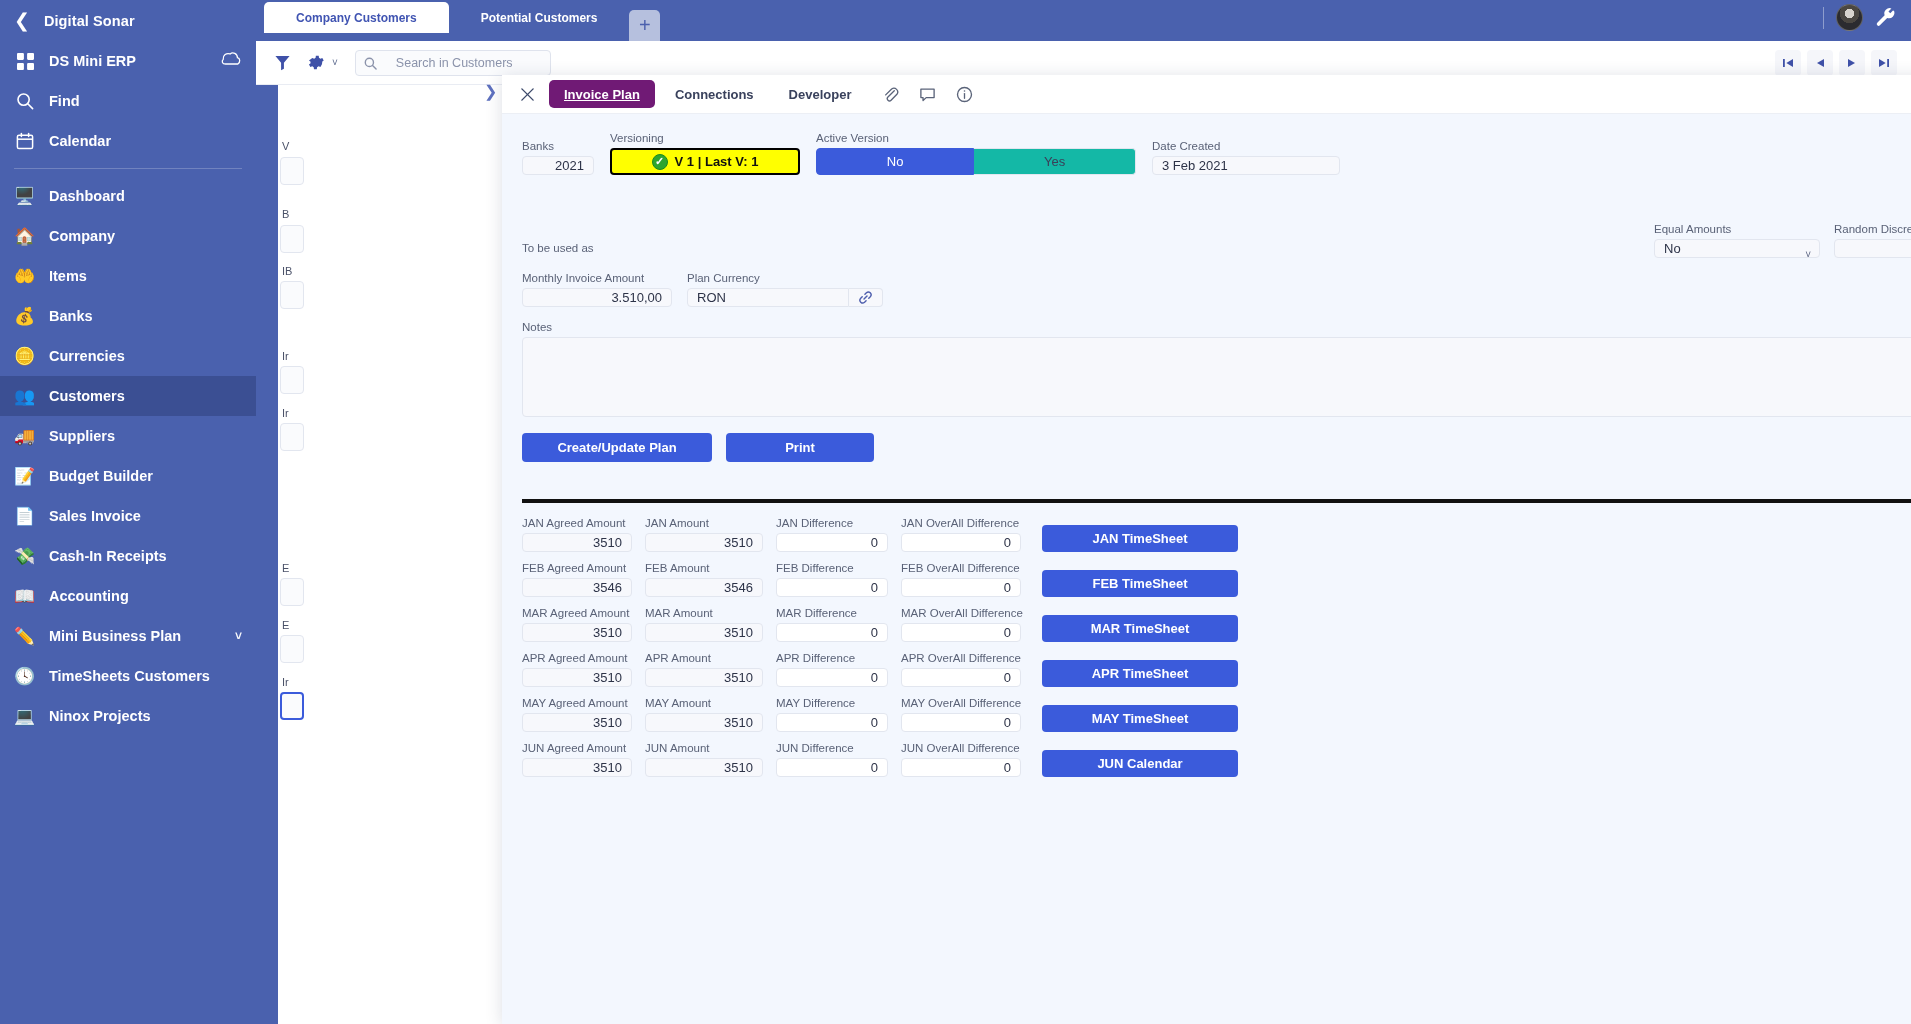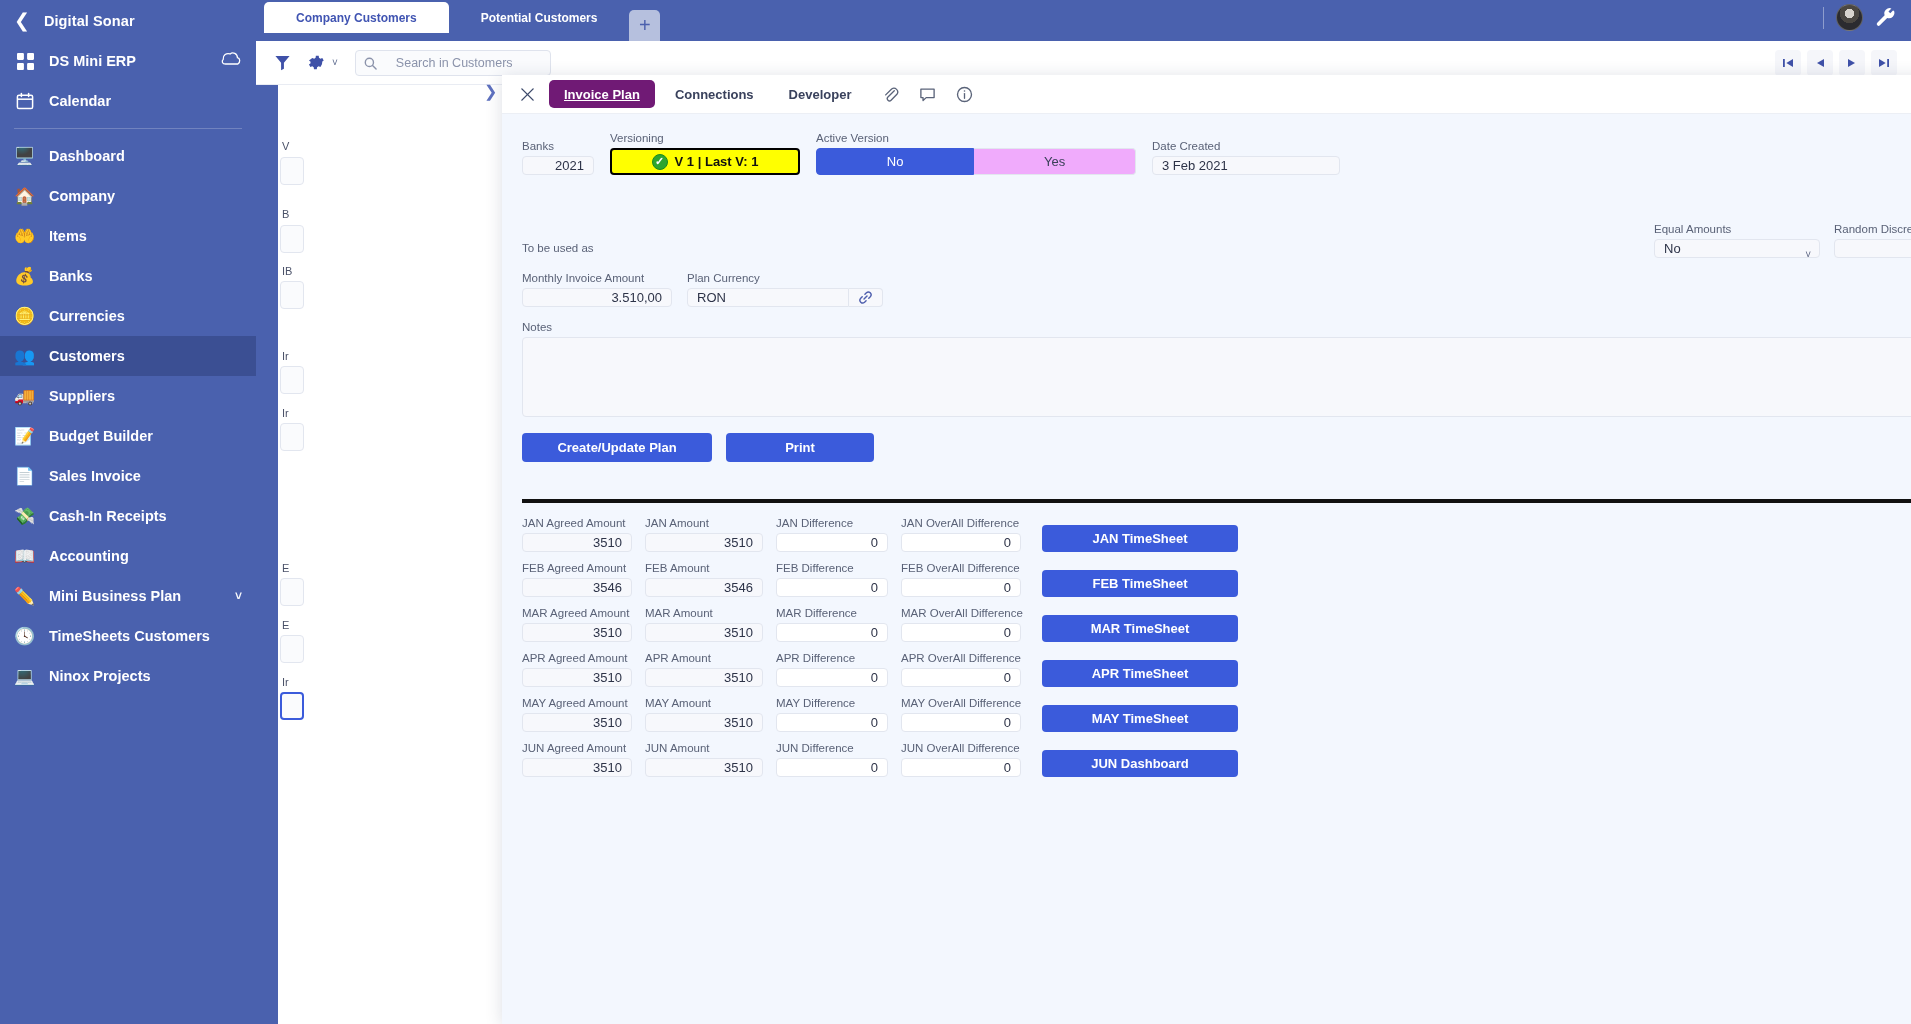--- a/index.html
+++ b/index.html
@@ -210,21 +210,21 @@
   .check-circle {
     width: 16px; height: 16px; border-radius: 50%;
     background: #2fa52f; color: #fff; font-size: 11px;
     display: flex; align-items: center; justify-content: center;
     border: 1px solid #1d8a1d;
   }
   .seg { display: flex; height: 27px; }
   .seg-btn {
     flex: 1 1 auto; display: flex; align-items: center; justify-content: center;
     font-size: 13px; color: #3a4059; border: 1px solid #e2e6ef;
-    background: #f0abfc; cursor: pointer;
+    background: #14b8a6; cursor: pointer;
   }
   .seg-btn.on { background: #3b5bdb; color: #fff; border-color: #3b5bdb; }
   .seg-btn:first-child { border-radius: 4px 0 0 4px; }
   .seg-btn:last-child { border-radius: 0 4px 4px 0; border-left: none; }
 
   .selwrap { position: relative; margin-top: 34px; }
 
   .notes-area {
     height: 80px; border: 1px solid #e2e6ef; border-radius: 4px; background: #f7f8fc;
   }
@@ -269,20 +269,29 @@
         </svg>
     </span>
     <span class="sb-label">DS Mini ERP</span>
     <span class="sb-cloud">
       <svg width="22" height="17" viewBox="0 0 24 18" fill="none" stroke="#fff" stroke-width="1.4">
           <path d="M6 15 C2.5 15 1.5 12 3.5 10 C3 5.5 7 2.5 11 4 C14 1.5 19 3.5 19 8 C22 8.5 22.5 13 19.5 15 Z"></path>
         </svg>
     </span>
   </div>
 
+  <div class="sb-item">
+    <span class="sb-ico">
+      <svg width="18" height="18" viewBox="0 0 18 18" fill="none" stroke="#fff" stroke-width="1.6">
+          <circle cx="7.6" cy="7.6" r="5.6"></circle>
+          <line x1="11.8" y1="11.8" x2="16.6" y2="16.6" stroke-linecap="round"></line>
+        </svg>
+    </span>
+    <span class="sb-label">Find</span>
+  </div>
 
   <div class="sb-item">
     <span class="sb-ico">
       <svg width="18" height="18" viewBox="0 0 18 18" fill="none" stroke="#fff" stroke-width="1.5">
           <rect x="1.4" y="3.2" width="15.2" height="13.4" rx="1.6"></rect>
           <line x1="1.4" y1="7.2" x2="16.6" y2="7.2"></line>
           <line x1="5.4" y1="1.4" x2="5.4" y2="4.4" stroke-linecap="round"></line>
           <line x1="12.6" y1="1.4" x2="12.6" y2="4.4" stroke-linecap="round"></line>
         </svg>
     </span>
@@ -671,19 +680,19 @@
               <div class="finput num">3510</div>
             </div>
             <div class="fg mcol-3">
               <div class="flabel">JUN Difference</div>
               <div class="finput num white">0</div>
             </div>
             <div class="fg mcol-4">
               <div class="flabel">JUN OverAll Difference</div>
               <div class="finput num white">0</div>
             </div>
-            <button class="btn-primary ts-btn">JUN Dashboard</button>
+            <button class="btn-primary ts-btn">JUN Calendar</button>
           </div>
         </div>
 
     </div>
   </div>
 </div>
 
 </body></html>

